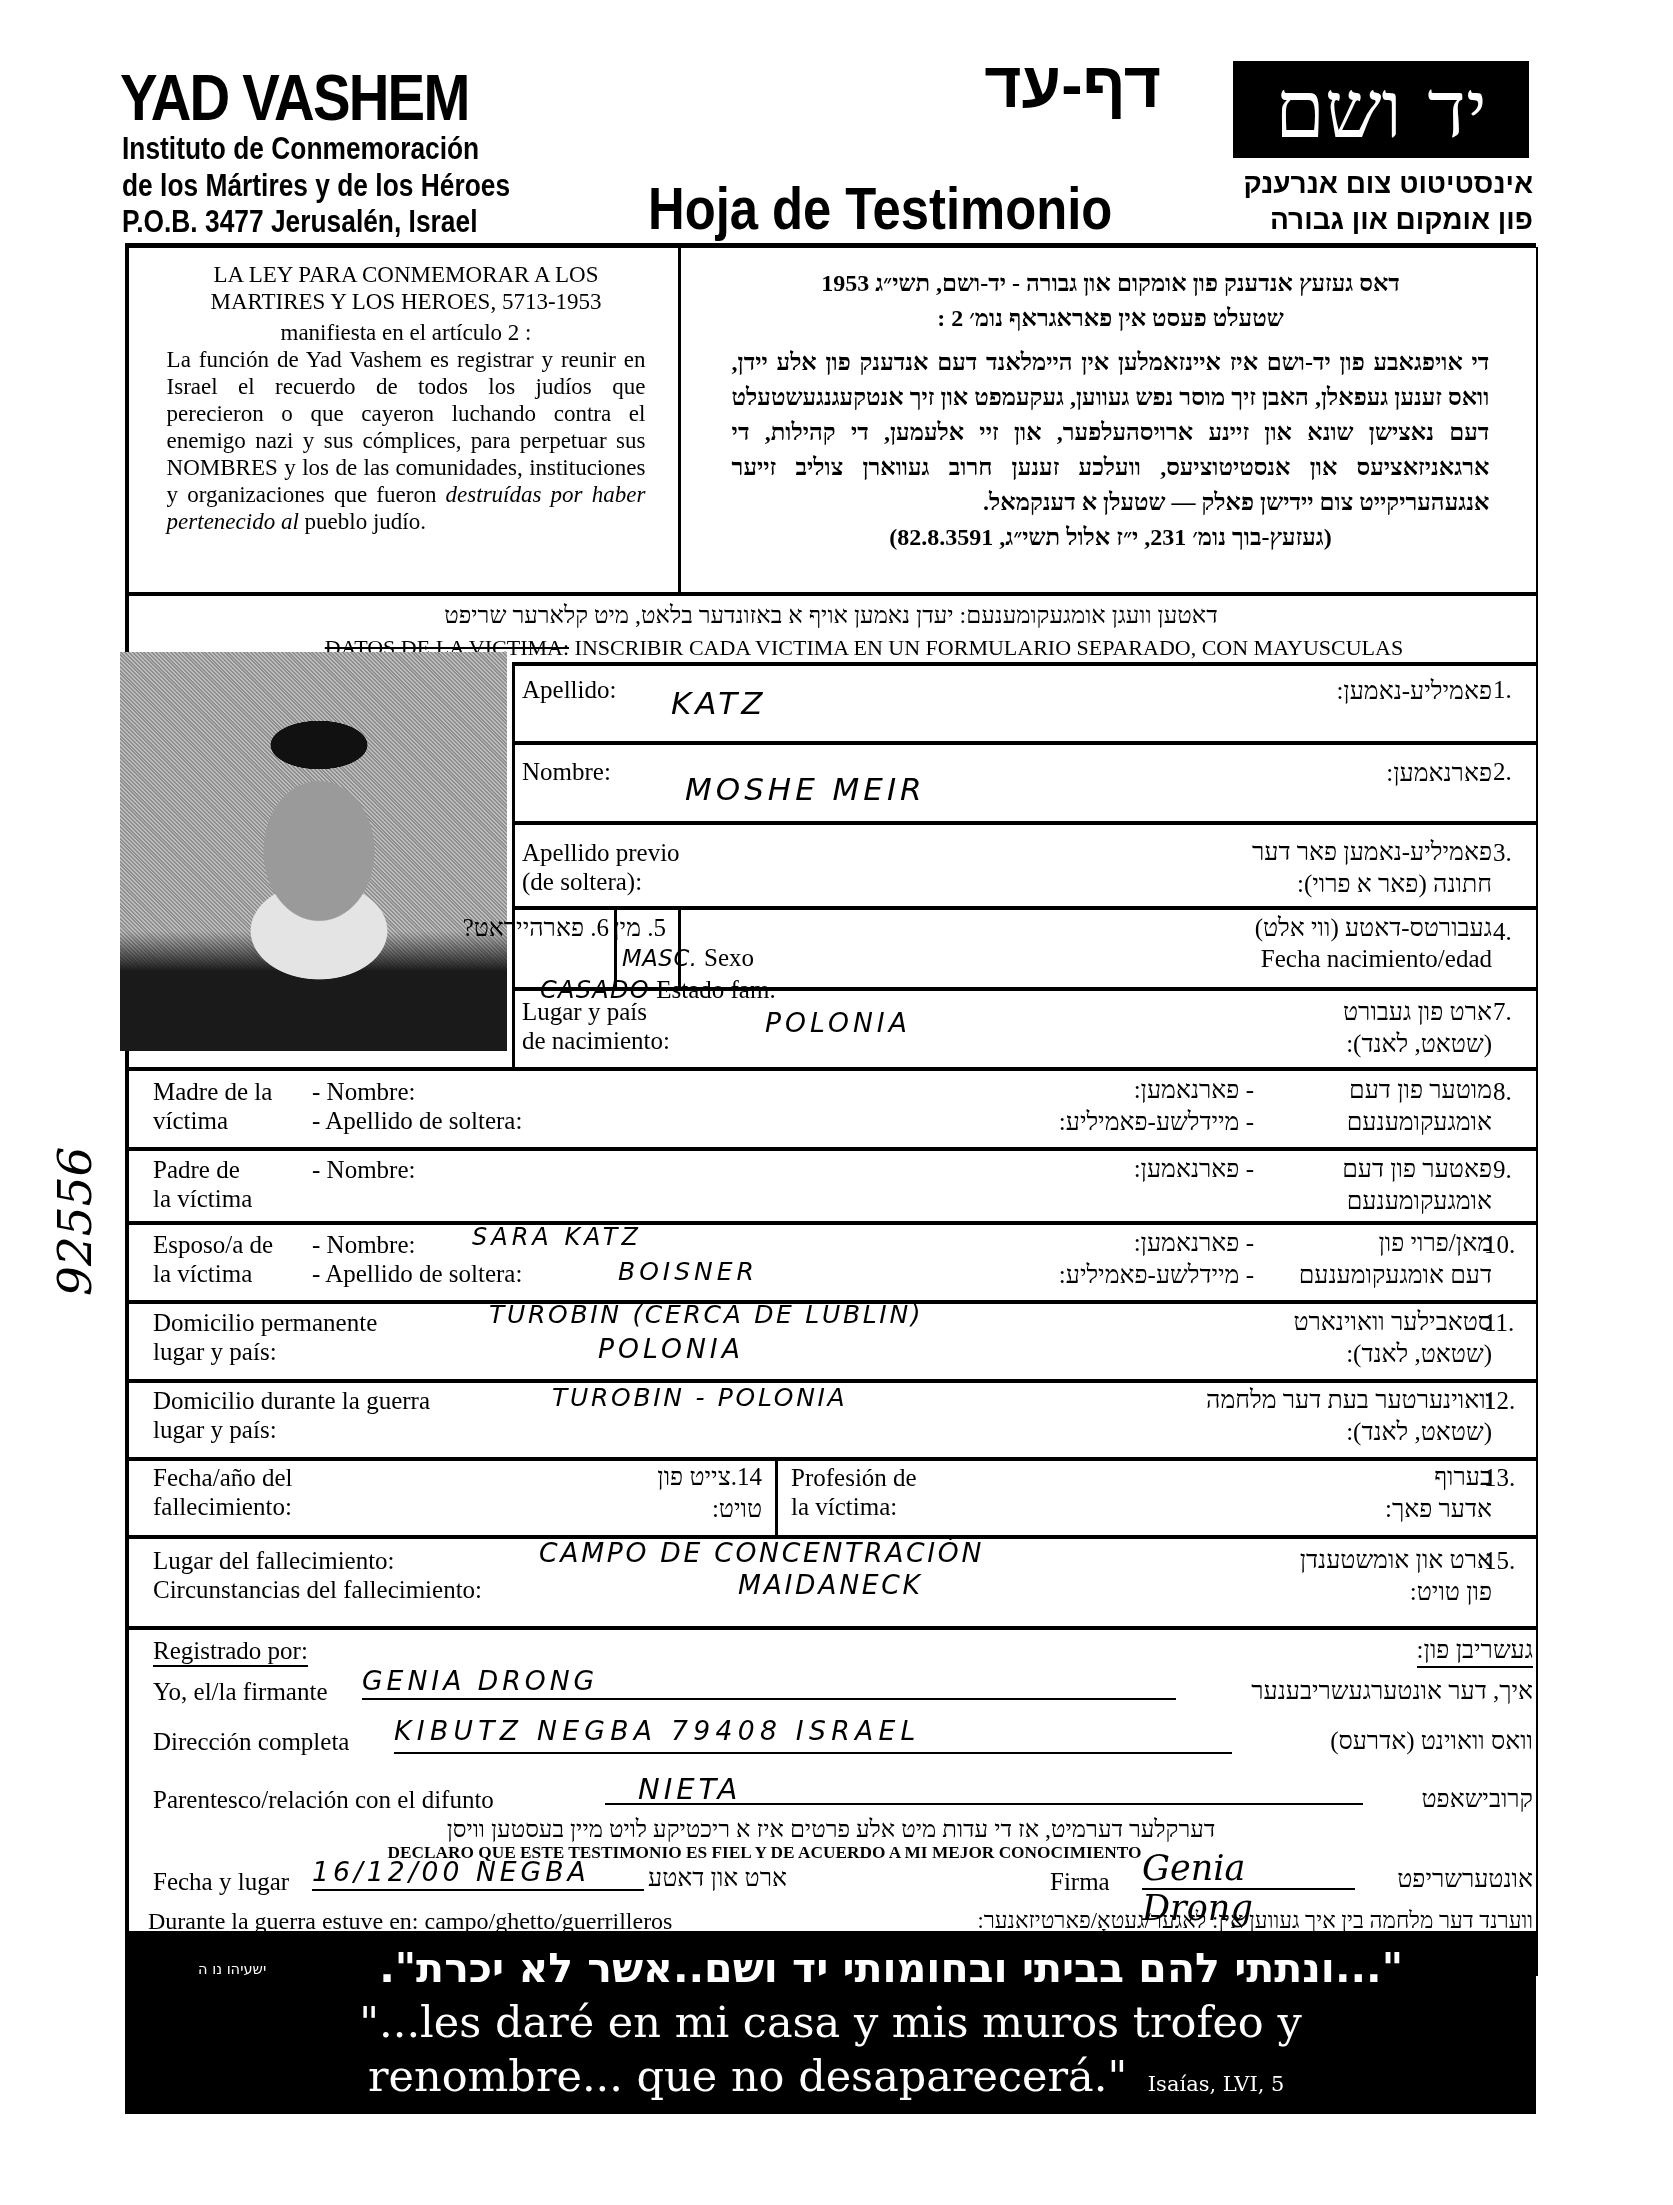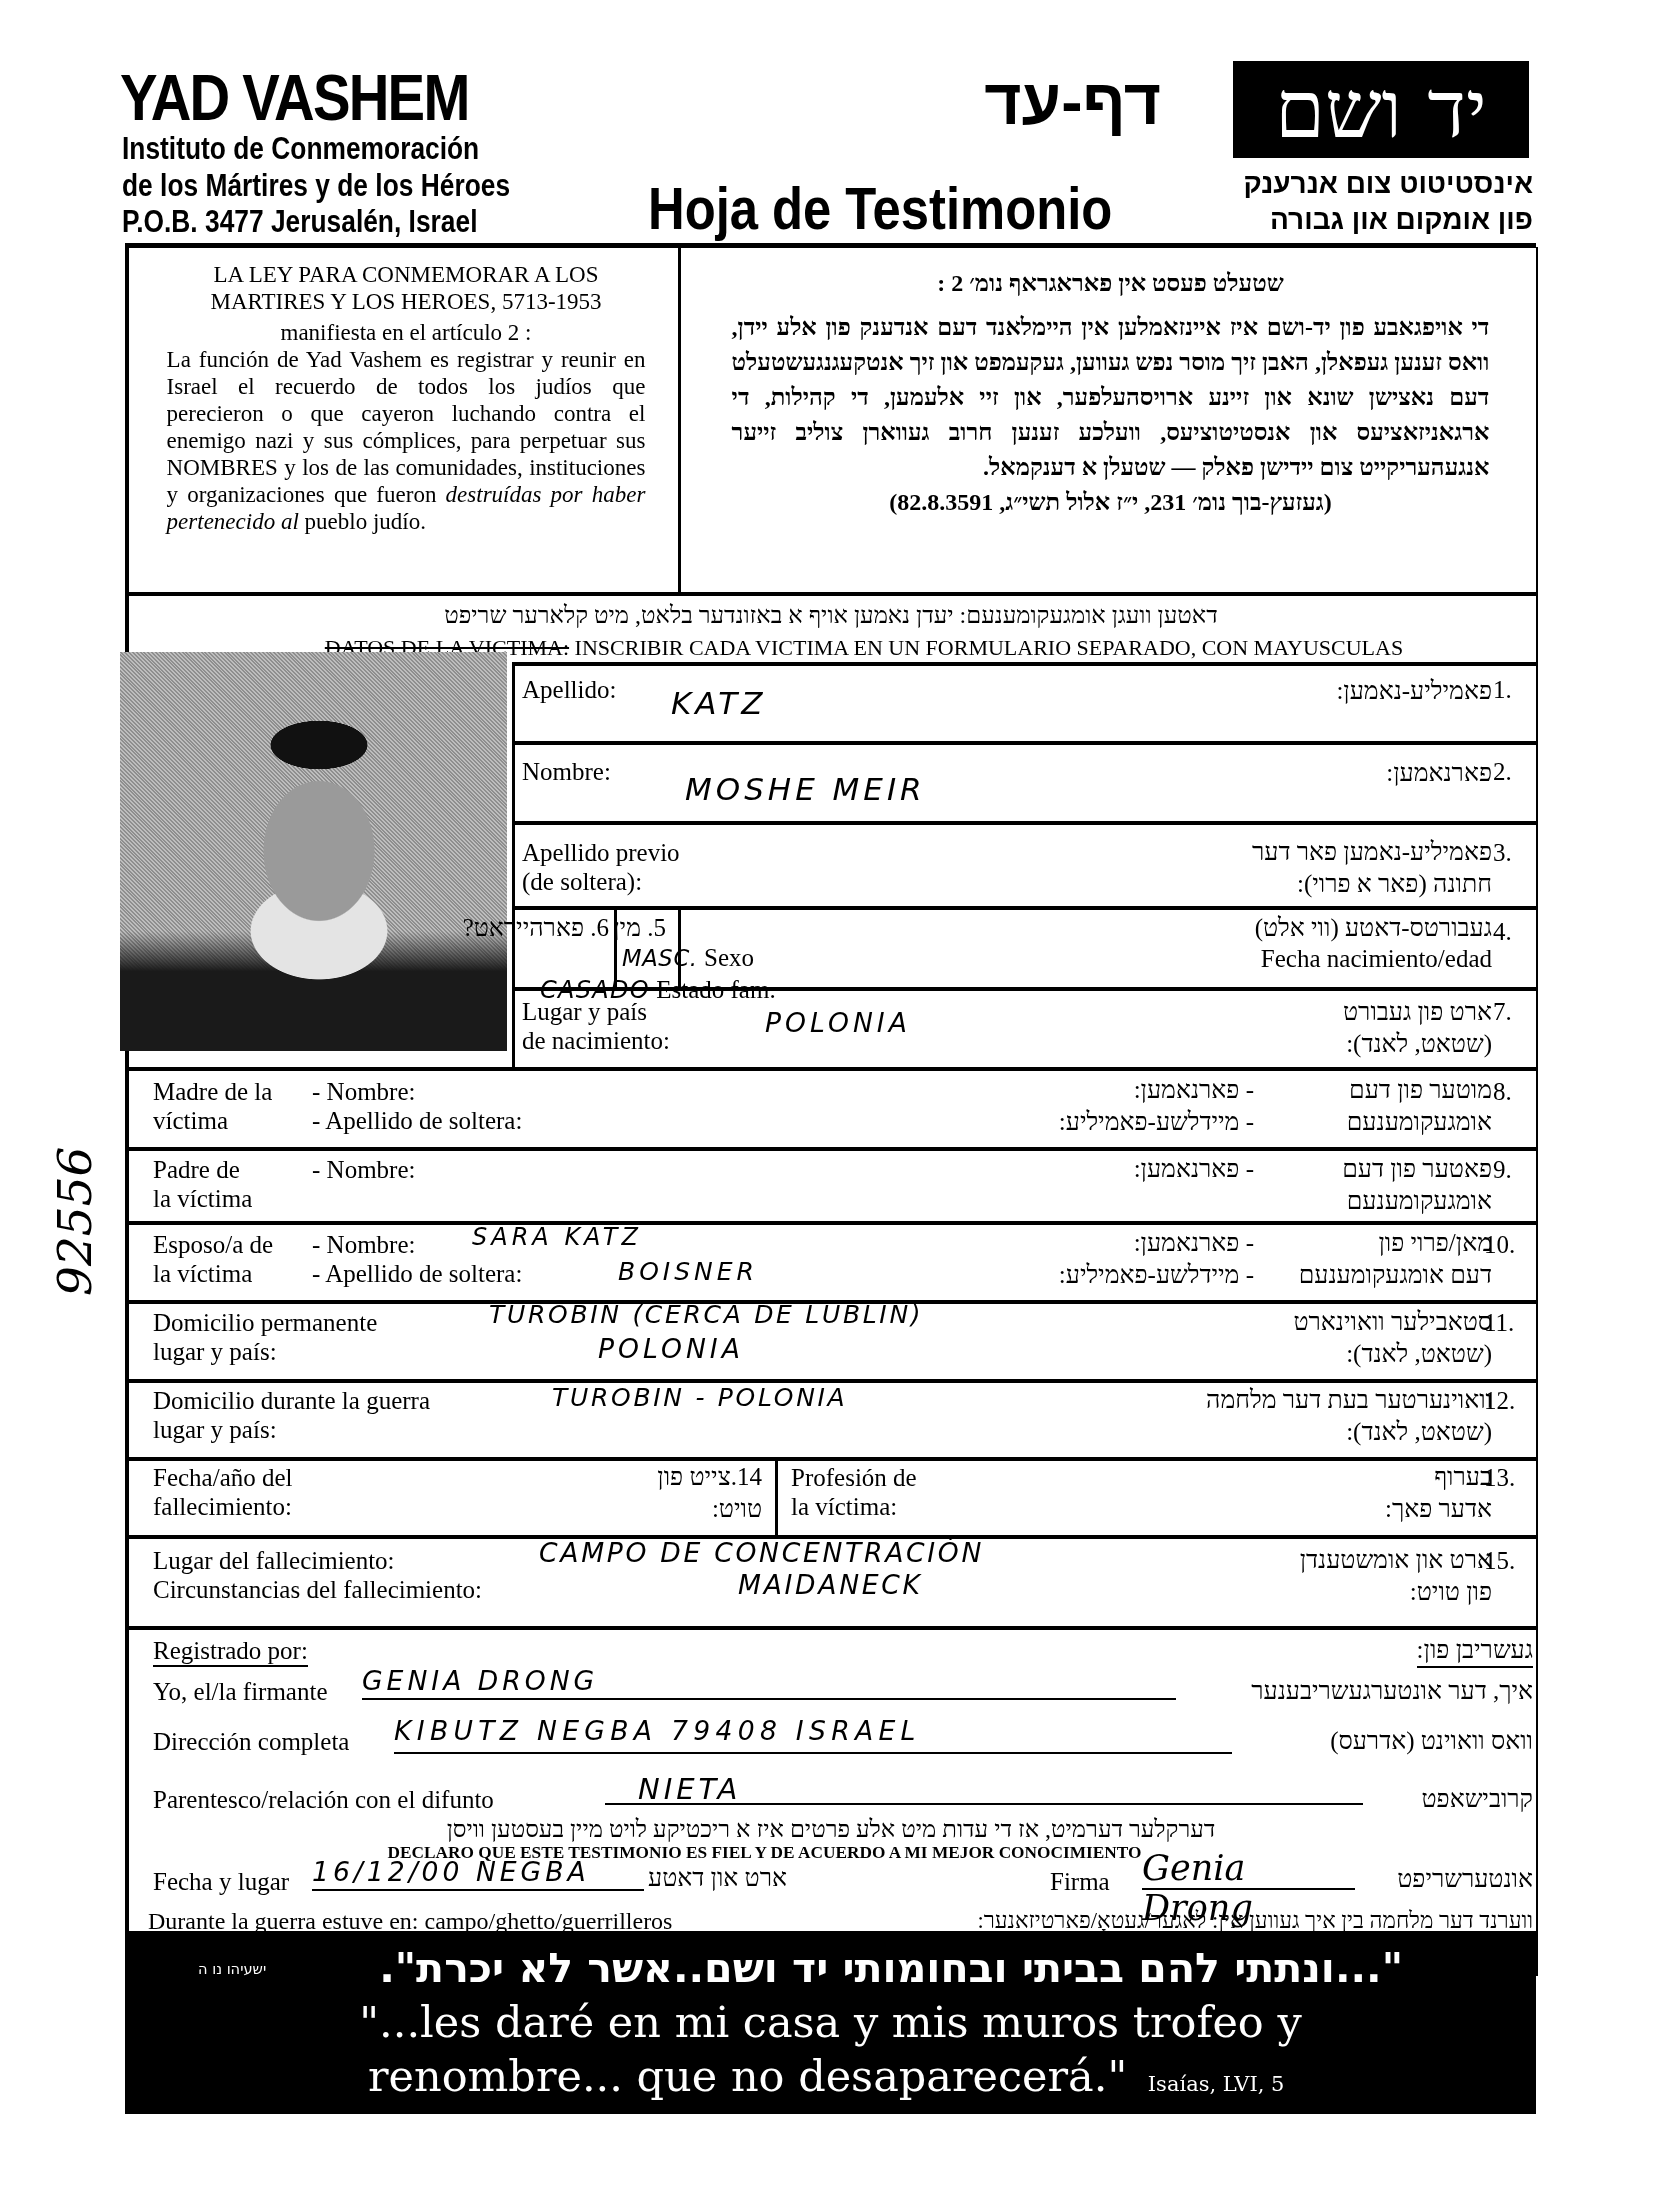--- a/index.html
+++ b/index.html
@@ -5,21 +5,21 @@
   html, body { margin:0; padding:0; background:#ffffff; }
   body { width:1673px; height:2205px; position:relative; overflow:hidden; color:#000; font-family:"Liberation Serif", serif; }
   .abs { position:absolute; }
   .sans { font-family:"Liberation Sans", sans-serif; }
   .hand { font-family:"DejaVu Sans", sans-serif; font-style:italic; font-weight:normal; letter-spacing:4px; }
   .rtl { direction:rtl; text-align:center; }
 
   
   .hdr-title { left:120px; top:66px; font-size:64px; font-weight:bold; letter-spacing:-2px; transform:scaleX(0.88); transform-origin:left top; line-height:1; }
   .hdr-sub { left:122px; font-size:31px; font-weight:bold; transform:scaleX(0.85); transform-origin:left top; line-height:1; }
-  .hdr-heb-title { right:512px; top:70px; font-size:64px; font-weight:bold; line-height:1.0; text-align:right; }
+  .hdr-heb-title { right:512px; top:53px; font-size:64px; font-weight:bold; line-height:1.0; text-align:right; }
   .hdr-hoja { left:648px; top:180px; font-size:59px; font-weight:bold; transform:scaleX(0.86); transform-origin:left top; line-height:1; }
   .logo-box { left:1233px; top:61px; width:296px; height:97px; background:#000; color:#fff; display:flex; align-items:center; justify-content:center; font-size:80px; font-family:"DejaVu Serif", serif; }
   .logo-sub { right:140px; font-size:28px; font-weight:bold; text-align:right; direction:rtl; line-height:1; }
 
   
   .frame { left:125px; top:247px; width:1407px; height:1729px; border-left:4px solid #000; border-right:2.7px solid #000; }
   .hline { position:absolute; height:4px; background:#000; }
   .vline { position:absolute; width:2.7px; background:#000; }
 
   .law-left { left:160px; top:261px; width:492px; font-size:23px; line-height:27px; text-align:justify; }
@@ -88,20 +88,21 @@
   <div class="center">LA LEY PARA CONMEMORAR A LOS</div>
   <div class="center">MARTIRES Y LOS HEROES, 5713-1953</div>
   <div class="center" style="margin-top:4px;">manifiesta en el artículo 2 :</div>
   <div style="padding:0 6.6px;">
     <span>La función de Yad Vashem es registrar y reunir en Israel el recuerdo de todos los judíos que perecieron o que cayeron luchando contra el enemigo nazi y sus cómplices, para perpetuar sus NOMBRES y los de las comunidades, instituciones y organizaciones que fueron</span>
     <em>destruídas por haber pertenecido al</em>
     <span>pueblo judío.</span>
   </div>
 </div>
 <div class="abs law-right">
+  <div style="font-weight:bold; text-align:center;">דאס געזעץ אנדענק פון אומקום און גבורה - יד-ושם, תשי״ג 1953</div>
   <div style="font-weight:bold; text-align:center; margin-bottom:9.3px;">שטעלט פעסט אין פאראגראף נומ׳ 2 :</div>
   <div style="font-weight:bold; text-align:justify; padding:0 26.6px;">די אויפגאבע פון יד-ושם איז איינזאמלען אין היימלאנד דעם אנדענק פון אלע יידן, וואס זענען געפאלן, האבן זיך מוסר נפש געווען, געקעמפט און זיך אנטקעגנגעשטעלט דעם נאצישן שונא און זיינע ארויסהעלפער, און זיי אלעמען, די קהילות, די ארגאניזאציעס און אנסטיטוציעס, וועלכע זענען חרוב געווארן צוליב זייער אנגעהעריקייט צום יידישן פאלק — שטעלן א דענקמאל.</div>
   <div style="font-weight:bold; text-align:center;">(געזעץ-בוך נומ׳ 231, י״ז אלול תשי״ג, 82.8.3591)</div>
 </div>
 
 <div class="abs rtl" style="left:133px; top:602px; width:1396px; text-align:center; font-size:24px;">דאטען וועגן אומגעקומענעם: יעדן נאמען אויף א באזונדער בלאט, מיט קלארער שריפט</div>
 <div class="abs" style="left:199px; top:635px; width:1330px; font-size:22px; text-align:center;">
   <span style="text-decoration:line-through;">DATOS DE LA VICTIMA:</span>
   <span>INSCRIBIR CADA VICTIMA EN UN FORMULARIO SEPARADO, CON MAYUSCULAS</span>
 </div>

